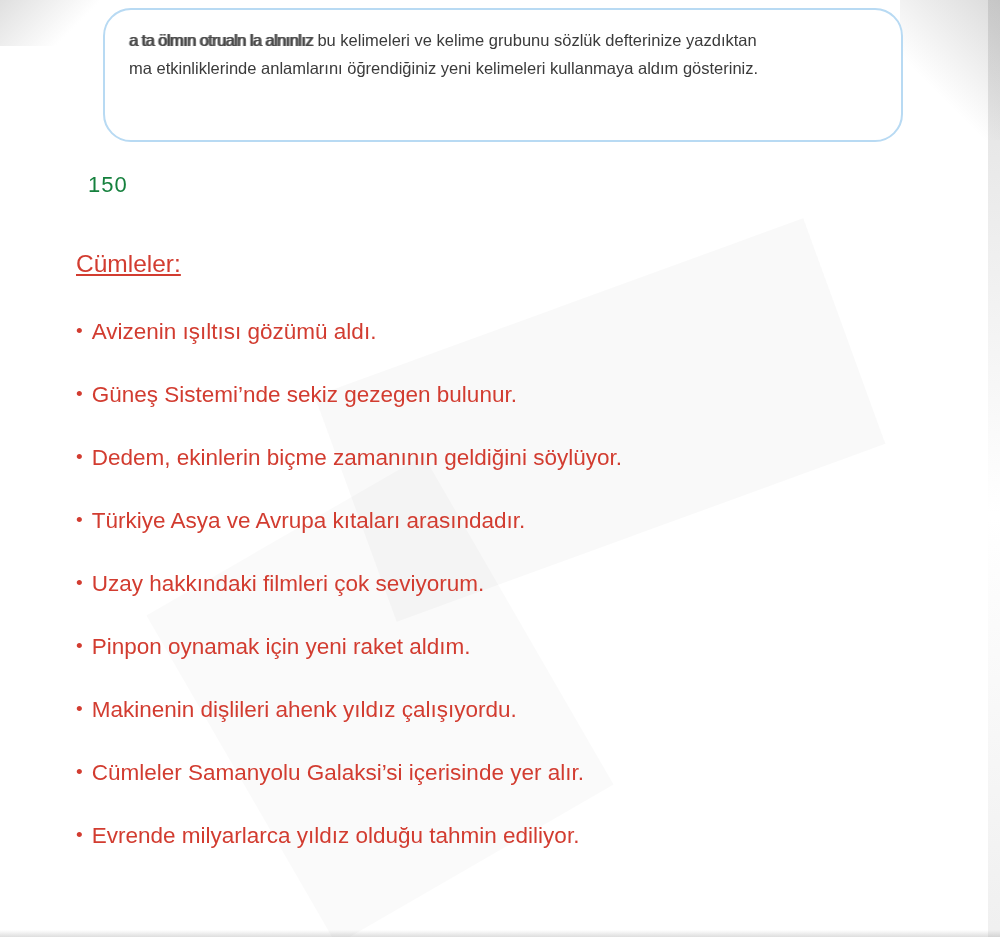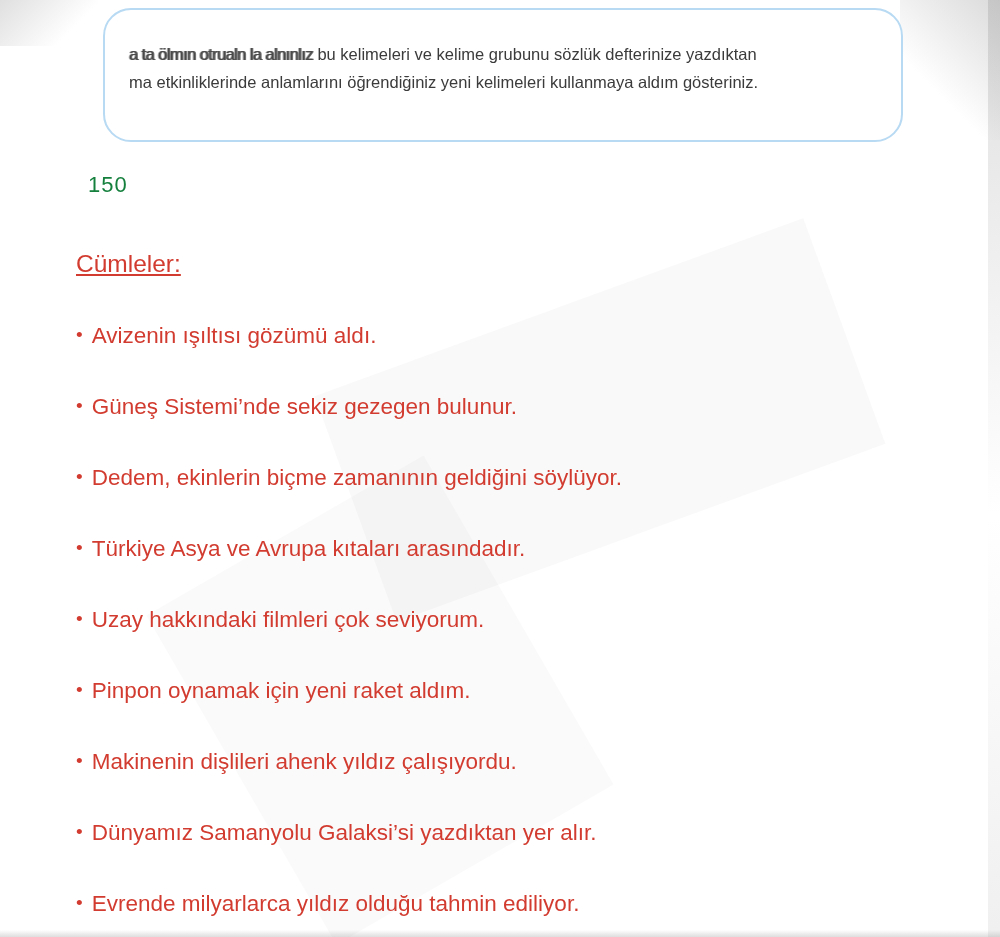--- a/index.html
+++ b/index.html
@@ -55,21 +55,21 @@
   .info-box {
     position: absolute;
     left: 103px;
     top: 8px;
     width: 800px;
     height: 134px;
     box-sizing: border-box;
     border: 2px solid var(--box_border, #b8daf3);
     border-radius: 28px;
     background: #ffffff;
-    padding: 30px 22px 14px 24px;
+    padding: 16px 22px 14px 24px;
     color: var(--text_dark, #3b3b3b);
     font-size: 16.5px;
     line-height: 28px;
   }
   .info-line { white-space: nowrap; }
   .garbled {
     filter: blur(0.5px);
     letter-spacing: -0.6px;
     color: #4a4a4a;
     text-shadow: 1px 0 0 rgba(70,70,70,0.75), -1px 0 0 rgba(70,70,70,0.45);
@@ -98,21 +98,21 @@
   .sentence-list {
     position: absolute;
     left: 76px;
     top: 320px;
     margin: 0;
     padding: 0;
     list-style: none;
   }
   .sentence-list li {
     margin: 0 0 38px 0;
-    line-height: 32px;
+    line-height: 24px;
     font-size: 22.5px;
     color: var(--red, #d23c30);
     white-space: nowrap;
   }
   .bullet {
     display: inline-block;
     font-size: 19px;
     margin-right: 9px;
     position: relative;
     top: -2px;
@@ -161,20 +161,20 @@
     <li>
       <span class="bullet">•</span><span>Uzay hakkındaki filmleri çok seviyorum.</span>
     </li>
     <li>
       <span class="bullet">•</span><span>Pinpon oynamak için yeni raket aldım.</span>
     </li>
     <li>
       <span class="bullet">•</span><span>Makinenin dişlileri ahenk yıldız çalışıyordu.</span>
     </li>
     <li>
-      <span class="bullet">•</span><span>Dünyamız Samanyolu Galaksi’si yazdıktan yer alır.</span>
+      <span class="bullet">•</span><span>Cümleler Samanyolu Galaksi’si içerisinde yer alır.</span>
     </li>
     <li>
       <span class="bullet">•</span><span>Evrende milyarlarca yıldız olduğu tahmin ediliyor.</span>
     </li>
   </ul>
 
 </div>
 
 </body></html>

